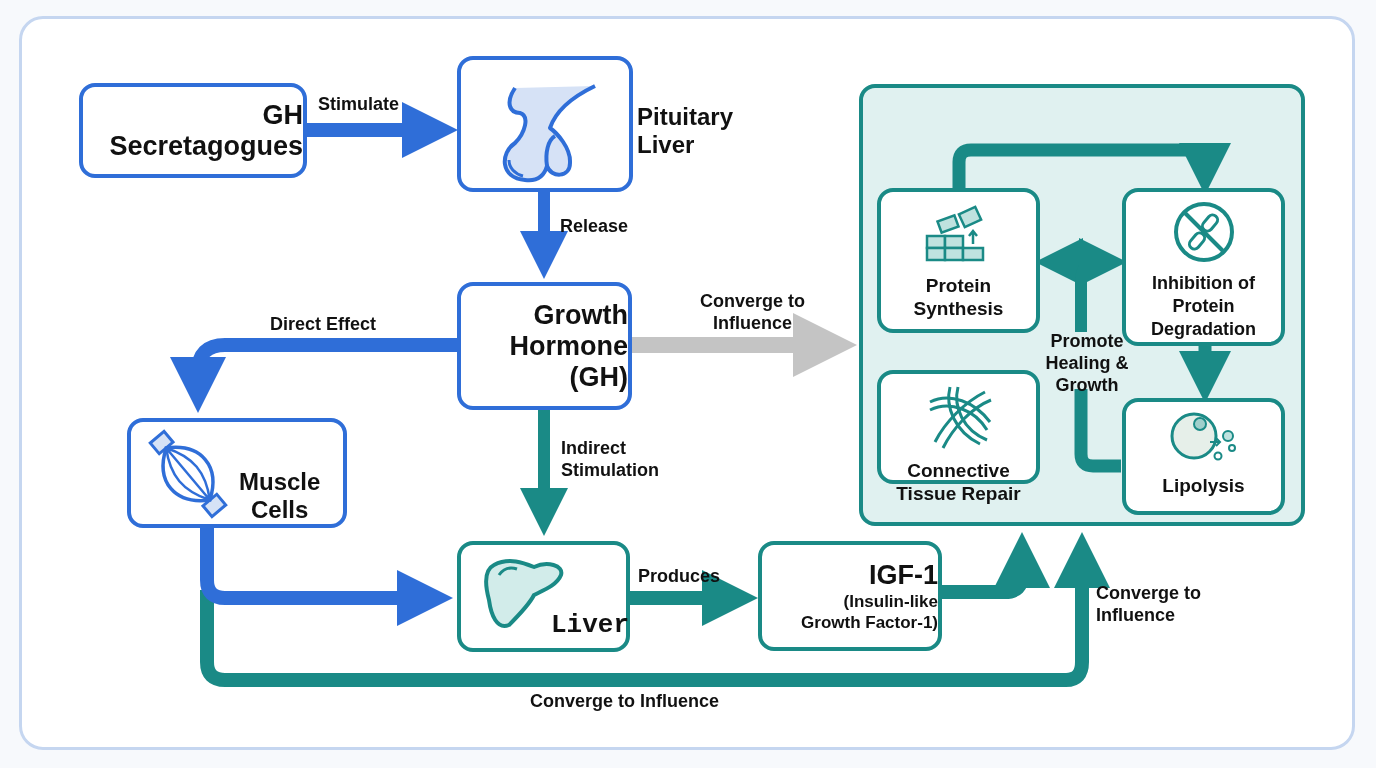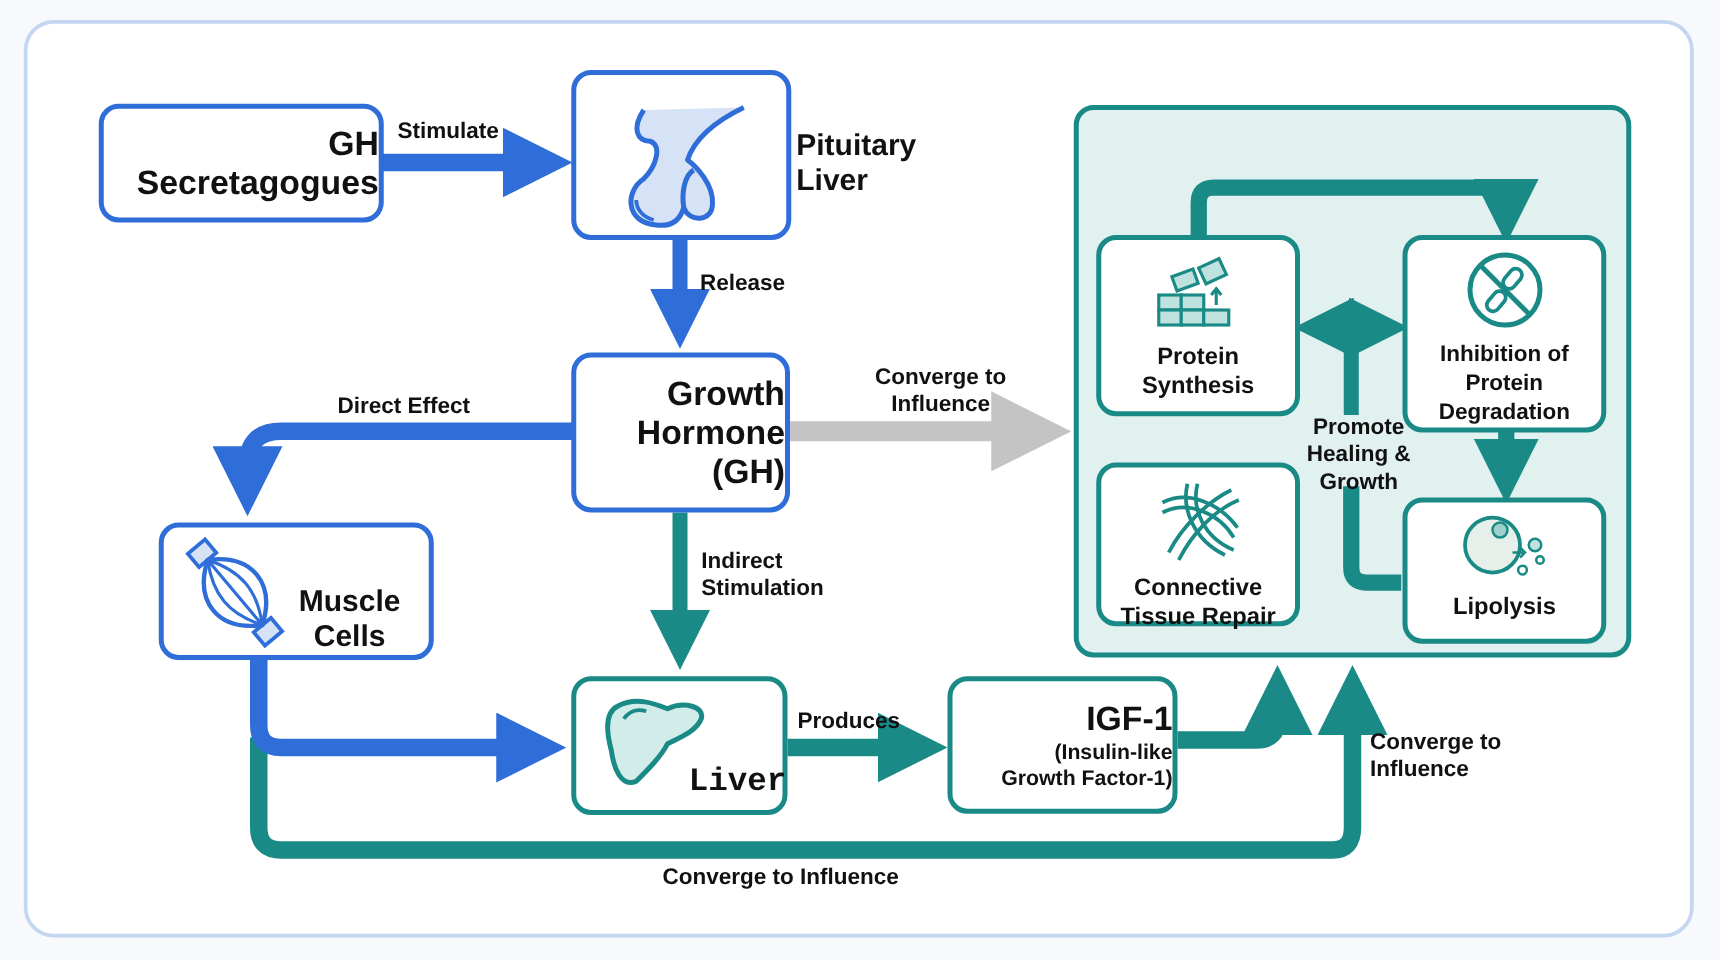--- a/index.html
+++ b/index.html
@@ -164,21 +164,21 @@
       <line x1="12" y1="12" x2="52" y2="52" stroke="#1a8a86" stroke-width="4"></line>
       <rect x="33" y="14" width="10" height="18" rx="5" fill="none" stroke="#1a8a86" stroke-width="3" transform="rotate(40 38 23)"></rect>
       <rect x="20" y="32" width="10" height="18" rx="5" fill="none" stroke="#1a8a86" stroke-width="3" transform="rotate(40 25 41)"></rect>
     </svg>
     <div class="cap" style="top:80px;font-size:18px;">
       <div>Inhibition of</div>
       <div>Protein Degradation</div>
     </div>
   </div>
 
-  <div class="sub" style="left:14px;top:282px;width:163px;height:131px;">
+  <div class="sub" style="left:14px;top:282px;width:163px;height:114px;">
     <svg width="70" height="70" viewBox="0 0 70 70" style="position:absolute;left:44px;top:8px;">
       <g fill="none" stroke="#1a8a86" stroke-width="3">
         <path d="M5,20 C25,10 50,20 65,40"></path>
           <path d="M5,28 C25,18 50,28 62,48"></path>
         <path d="M10,60 C20,40 40,20 60,10"></path>
           <path d="M18,66 C28,46 46,26 66,18"></path>
         <path d="M25,5 C20,25 30,50 55,62"></path>
           <path d="M33,5 C28,25 38,48 62,58"></path>
       </g>
     </svg>

